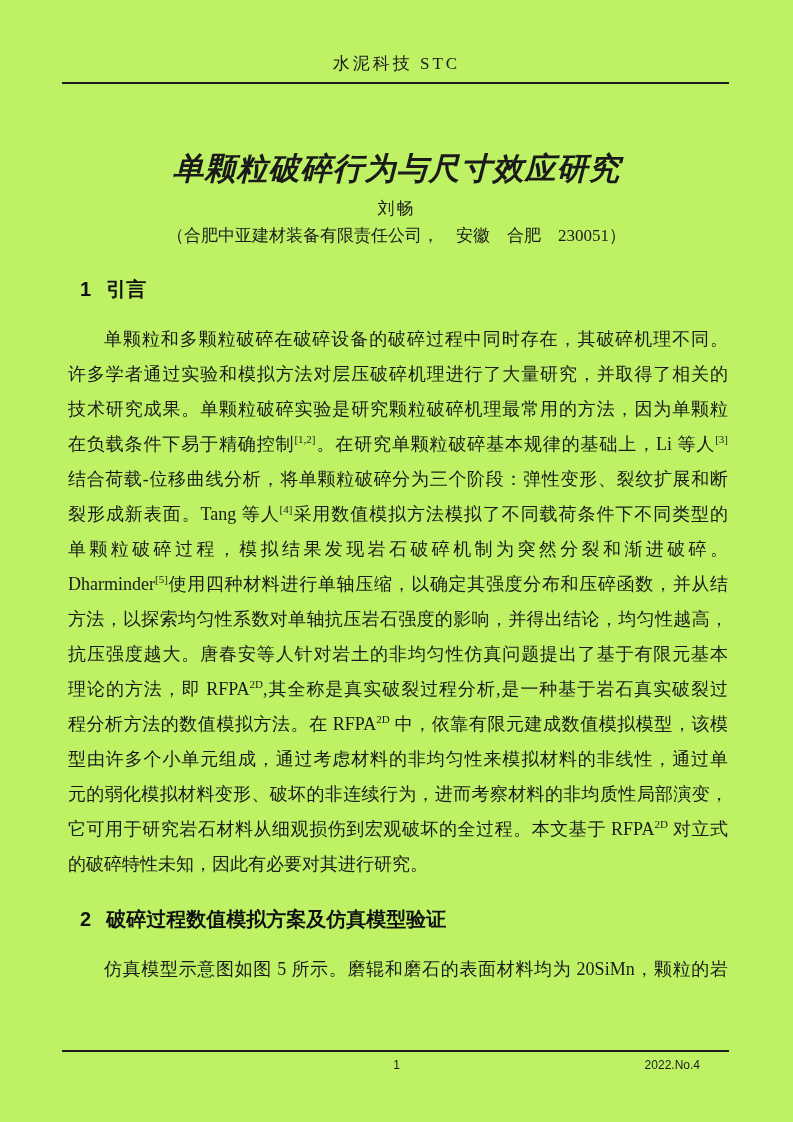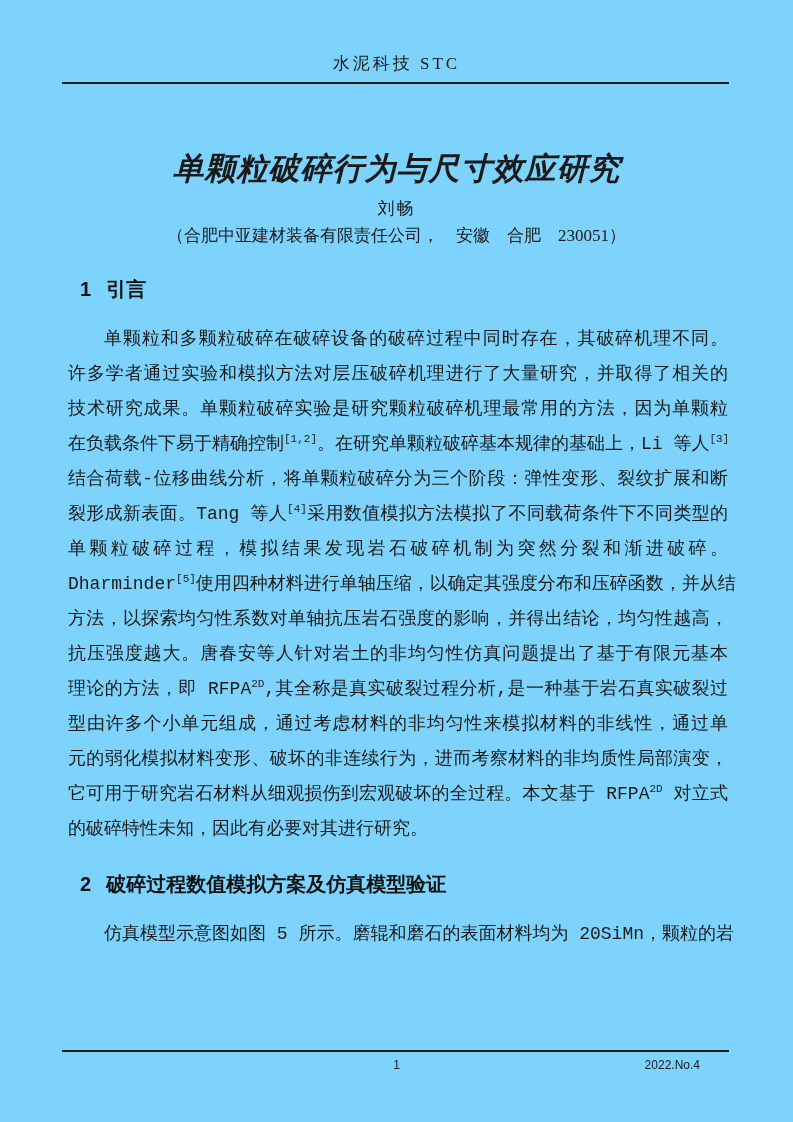--- a/index.html
+++ b/index.html
@@ -1,19 +1,19 @@
 <!DOCTYPE html>
 <html lang="zh"><head>
 <meta charset="utf-8">
 <style>
   html,body{margin:0;padding:0;background:#ffffff;}
   .page{
     position:relative;
     width:793px;height:1122px;
-    background:#7dd3fc;
+    background:#bef264;
     color:#1a1a1a;
     font-family:"Liberation Serif","DejaVu Serif",serif;
     overflow:hidden;
   }
   
   .journal-header{
     position:absolute;top:50px;left:0;right:0;
     text-align:center;
     font-size:17px;line-height:28px;
     letter-spacing:3px;
@@ -58,21 +58,20 @@
   }
   .section-heading.second{margin-top:16px;}
   .sec-num{margin-right:15px;}
   .line{
     font-size:18px;
     height:35px;line-height:35px;
     text-align:justify;
     text-align-last:justify;
     text-justify:inter-ideograph;
     white-space:nowrap;
-    font-family:Liberation Mono, monospace;
   }
   .line.no-just{text-align:left;text-align-last:left;}
   .line.indent{text-indent:36px;}
   .line sup{
     font-size:11px;
     line-height:0;
     vertical-align:super;
     letter-spacing:0;
     margin-top:42px;
   }
@@ -117,20 +116,21 @@
         <div class="line"><span>许多学者通过实验和模拟方法对层压破碎机理进行了大量研究，并取得了相关的</span></div>
         <div class="line"><span>技术研究成果。单颗粒破碎实验是研究颗粒破碎机理最常用的方法，因为单颗粒</span></div>
         <div class="line"><span>在负载条件下易于精确控制</span><sup>[1,2]</sup><span>。在研究单颗粒破碎基本规律的基础上，Li 等人</span><sup>[3]</sup></div>
         <div class="line"><span>结合荷载-位移曲线分析，将单颗粒破碎分为三个阶段：弹性变形、裂纹扩展和断</span></div>
         <div class="line"><span>裂形成新表面。Tang 等人</span><sup>[4]</sup><span>采用数值模拟方法模拟了不同载荷条件下不同类型的</span></div>
         <div class="line"><span>单颗粒破碎过程，模拟结果发现岩石破碎机制为突然分裂和渐进破碎。</span></div>
         <div class="line"><span>Dharminder</span><sup>[5]</sup><span>使用四种材料进行单轴压缩，以确定其强度分布和压碎函数，并从结</span></div>
         <div class="line"><span>方法，以探索均匀性系数对单轴抗压岩石强度的影响，并得出结论，均匀性越高，</span></div>
         <div class="line"><span>抗压强度越大。唐春安等人针对岩土的非均匀性仿真问题提出了基于有限元基本</span></div>
         <div class="line"><span>理论的方法，即 RFPA</span><sup>2D</sup><span>,其全称是真实破裂过程分析,是一种基于岩石真实破裂过</span></div>
+        <div class="line"><span>程分析方法的数值模拟方法。在 RFPA</span><sup>2D</sup><span> 中，依靠有限元建成数值模拟模型，该模</span></div>
         <div class="line"><span>型由许多个小单元组成，通过考虑材料的非均匀性来模拟材料的非线性，通过单</span></div>
         <div class="line"><span>元的弱化模拟材料变形、破坏的非连续行为，进而考察材料的非均质性局部演变，</span></div>
         <div class="line"><span>它可用于研究岩石材料从细观损伤到宏观破坏的全过程。本文基于 RFPA</span><sup>2D</sup><span> 对立式</span></div>
         <div class="line no-just"><span>的破碎特性未知，因此有必要对其进行研究。</span></div>
       </div>
 
     <h2 class="section-heading second">
       <span class="sec-num">2</span><span>破碎过程数值模拟方案及仿真模型验证</span>
     </h2>
     <div class="section-body">

